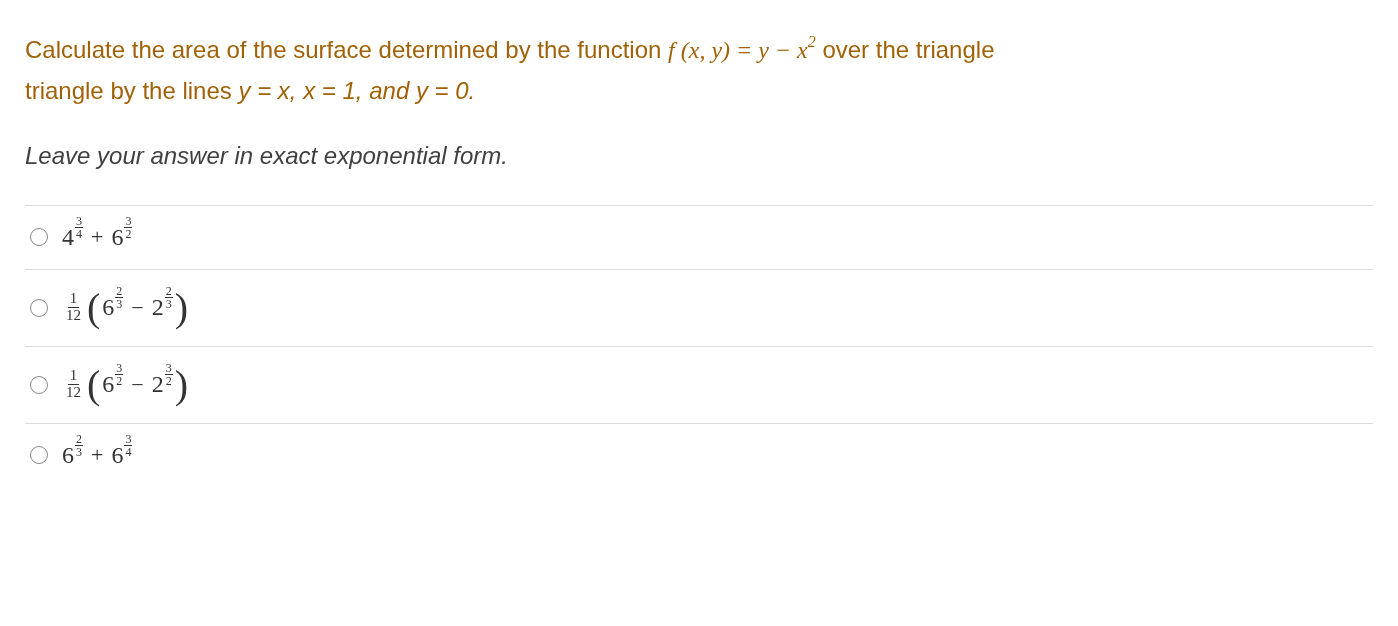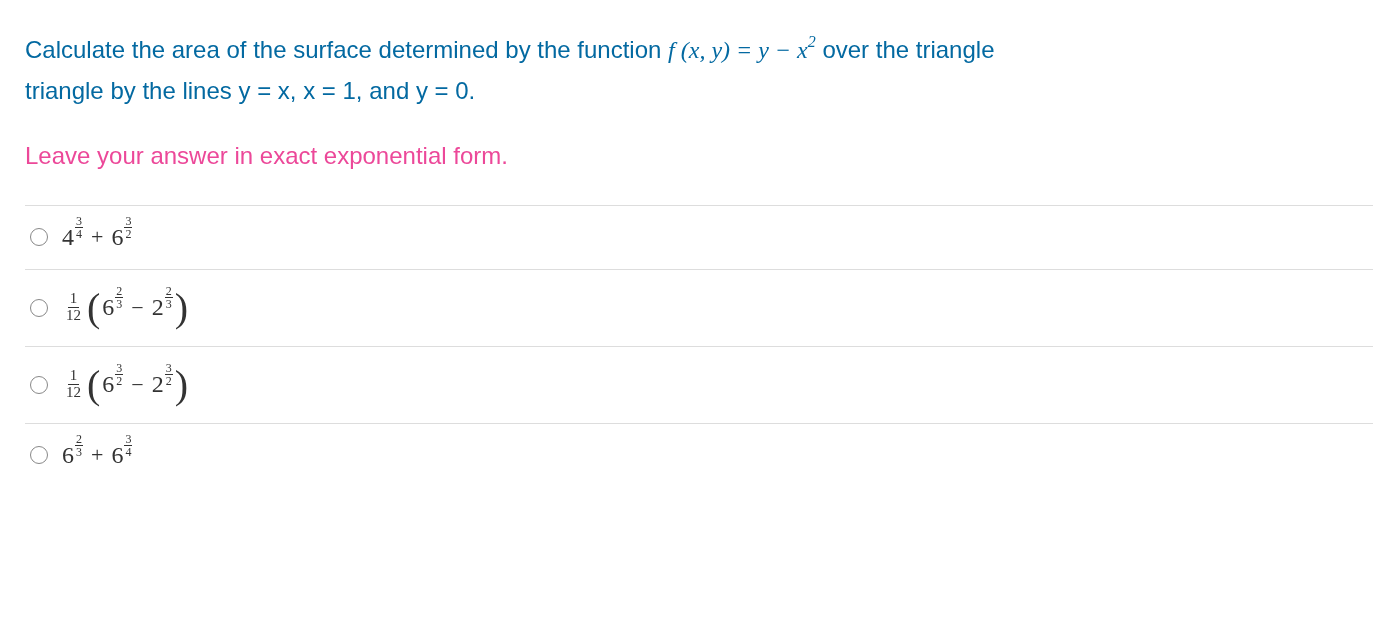--- a/index.html
+++ b/index.html
@@ -12,33 +12,34 @@
       color: #333;
       background: #fff;
       width: 1398px;
       height: 626px;
       padding: 30px 25px;
       font-size: 24px;
     }
     .question-text {
       line-height: 1.7;
       margin-bottom: 30px;
-      color: #0369a1;
+      color: #a16207;
     }
     .function-math {
       font-family: 'Times New Roman', serif;
       font-style: italic;
     }
     .function-var {
       font-family: 'Times New Roman', serif;
       font-style: italic;
     }
     .instruction {
+      font-style: italic;
       margin-bottom: 35px;
-      color: #ec4899;
+      color: #404040;
     }
     .answer-list {
       border-top: 1px solid #ddd;
     }
     .answer-option {
       display: flex;
       align-items: center;
       padding: 18px 5px;
       border-bottom: 1px solid #ddd;
       gap: 14px;
@@ -113,21 +114,21 @@
       vertical-align: super;
       position: relative;
       top: -2px;
     }
   </style>
 </head>
 <body>
 
 <div class="question-text">
   <span>Calculate the area of the surface determined by the function </span><span class="function-math"><span class="function-var">f</span><span> (x, y) = y − x</span><span class="sup">2</span></span><span> over the triangle</span><br>
-  <span>triangle by the lines </span><span style="">y = x, x = 1, and y = 0.</span>
+  <span>triangle by the lines </span><span style="font-style:italic">y = x, x = 1, and y = 0.</span>
 </div>
 
 <div class="instruction">Leave your answer in exact exponential form.</div>
 
 <div class="answer-list">
 
   <div class="answer-option">
     <div class="radio"></div>
     <div class="math-expr">
       <span class="base-exp">

